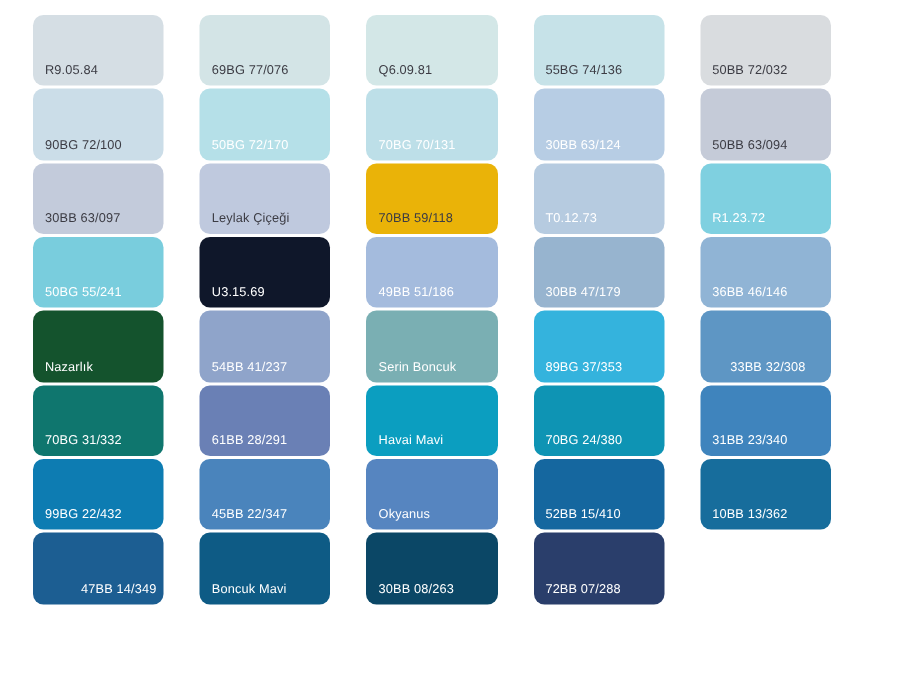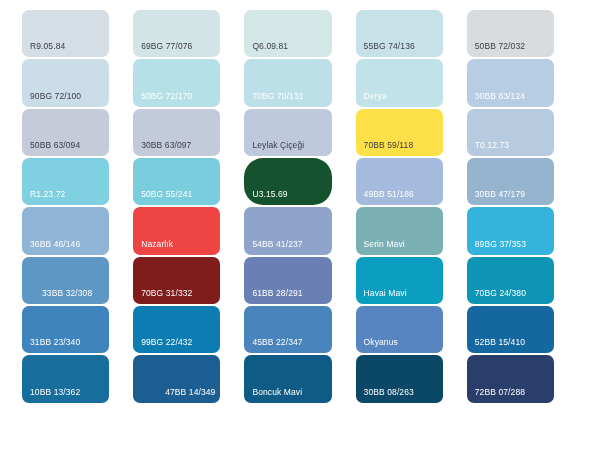--- a/index.html
+++ b/index.html
@@ -69,75 +69,72 @@
     </div>
     <div class="swatch" style="background: rgb(203, 221, 232);">
       <span class="swatch-label dark-text">90BG 72/100</span>
     </div>
     <div class="swatch" style="background: rgb(181, 224, 232);">
       <span class="swatch-label light-text">50BG 72/170</span>
     </div>
     <div class="swatch" style="background: rgb(189, 223, 232);">
       <span class="swatch-label light-text">70BG 70/131</span>
     </div>
-    <div class="swatch" style="background: rgb(192, 226, 232);">
-      <span class="swatch-label light-text">Derya</span>
-    </div>
     <div class="swatch" style="background: rgb(183, 205, 228);">
       <span class="swatch-label light-text">30BB 63/124</span>
     </div>
     <div class="swatch" style="background: rgb(197, 203, 216);">
       <span class="swatch-label dark-text">50BB 63/094</span>
     </div>
     <div class="swatch" style="background: rgb(195, 203, 219);">
       <span class="swatch-label dark-text">30BB 63/097</span>
     </div>
     <div class="swatch" style="background: rgb(191, 201, 222);">
       <span class="swatch-label dark-text">Leylak Çiçeği</span>
     </div>
-    <div class="swatch" style="background: #fde047;">
+    <div class="swatch" style="background: #eab308;">
       <span class="swatch-label dark-text">70BB 59/118</span>
     </div>
     <div class="swatch" style="background: rgb(182, 203, 224);">
       <span class="swatch-label light-text">T0.12.73</span>
     </div>
     <div class="swatch" style="background: rgb(127, 208, 224);">
       <span class="swatch-label light-text">R1.23.72</span>
     </div>
     <div class="swatch" style="background: rgb(121, 205, 221);">
       <span class="swatch-label light-text">50BG 55/241</span>
     </div>
-    <div class="swatch" style="background: #14532d; border-radius: 19px;">
+    <div class="swatch" style="background: #0f172a;">
       <span class="swatch-label light-text">U3.15.69</span>
     </div>
     <div class="swatch" style="background: rgb(164, 187, 221);">
       <span class="swatch-label light-text">49BB 51/186</span>
     </div>
     <div class="swatch" style="background: rgb(151, 180, 207);">
       <span class="swatch-label light-text">30BB 47/179</span>
     </div>
     <div class="swatch" style="background: rgb(144, 180, 213);">
       <span class="swatch-label light-text">36BB 46/146</span>
     </div>
-    <div class="swatch" style="background: #ef4444;">
+    <div class="swatch" style="background: #14532d;">
       <span class="swatch-label light-text">Nazarlık</span>
     </div>
     <div class="swatch" style="background: rgb(143, 164, 202);">
       <span class="swatch-label light-text">54BB 41/237</span>
     </div>
     <div class="swatch" style="background: rgb(122, 175, 179);">
-      <span class="swatch-label light-text">Serin Mavi</span>
+      <span class="swatch-label light-text">Serin Boncuk</span>
     </div>
     <div class="swatch" style="background: rgb(52, 179, 221);">
       <span class="swatch-label light-text">89BG 37/353</span>
     </div>
     <div class="swatch" style="background: rgb(94, 150, 196); padding-left: 20px;">
       <span class="swatch-label light-text">33BB 32/308</span>
     </div>
-    <div class="swatch" style="background: #7f1d1d;">
+    <div class="swatch" style="background: #0f766e;">
       <span class="swatch-label light-text">70BG 31/332</span>
     </div>
     <div class="swatch" style="background: rgb(106, 128, 181);">
       <span class="swatch-label light-text">61BB 28/291</span>
     </div>
     <div class="swatch" style="background: rgb(11, 158, 192);">
       <span class="swatch-label light-text">Havai Mavi</span>
     </div>
     <div class="swatch" style="background: rgb(14, 148, 180);">
       <span class="swatch-label light-text">70BG 24/380</span>

